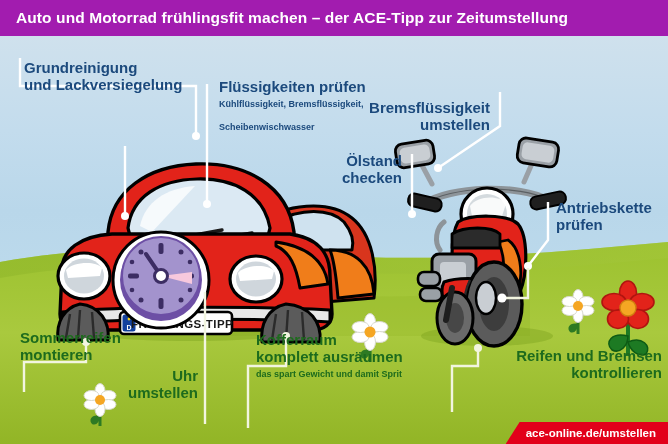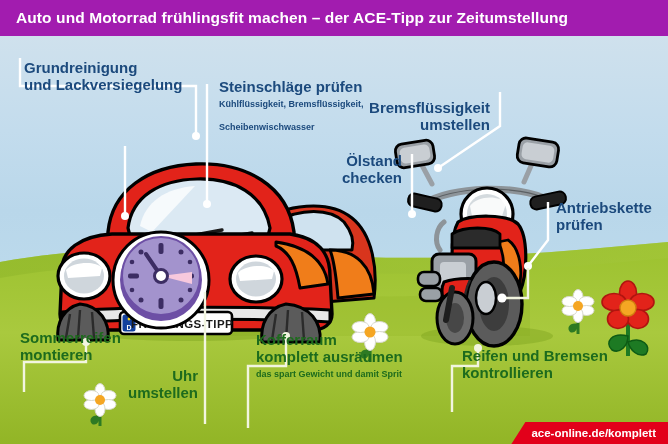--- a/index.html
+++ b/index.html
@@ -317,21 +317,21 @@
       </g>
     </svg>
 
     <div class="label blue" style="left:24px;top:24px;width:200px;">
       <span class="ttl">Grundreinigung</span>
       <span class="ttl">und Lackversiegelung</span>
     </div>
 
 
     <div class="label blue" style="left:219px;top:43px;width:180px;">
-      <span class="ttl">Steinschläge prüfen</span>
+      <span class="ttl">Flüssigkeiten prüfen</span>
       <span class="sub">Kühlflüssigkeit, Bremsflüssigkeit,</span>
       <span class="sub" style="margin-top:12px;">Scheibenwischwasser</span>
     </div>
 
     <div class="label blue ralign" style="left:330px;top:64px;width:160px;">
       <span class="ttl">Bremsflüssigkeit</span>
       <span class="ttl">umstellen</span>
     </div>
 
     <div class="label blue ralign" style="left:280px;top:117px;width:122px;">
@@ -353,23 +353,23 @@
       <span class="ttl">Uhr</span>
       <span class="ttl">umstellen</span>
     </div>
 
     <div class="label green" style="left:256px;top:296px;width:210px;">
       <span class="ttl">Kofferraum</span>
       <span class="ttl">komplett ausräumen</span>
       <span class="sub">das spart Gewicht und damit Sprit</span>
     </div>
 
-    <div class="label green" style="left:462px;top:312px;width:200px;">
+    <div class="label green" style="left:462px;top:312px;width:200px;text-align:right;">
       <span class="ttl">Reifen und Bremsen</span>
       <span class="ttl">kontrollieren</span>
     </div>
 
     <div class="badge">
-      <span>ace-online.de/komplett</span>
+      <span>ace-online.de/umstellen</span>
     </div>
 
   </div>
 </div>
 
 </body></html>

